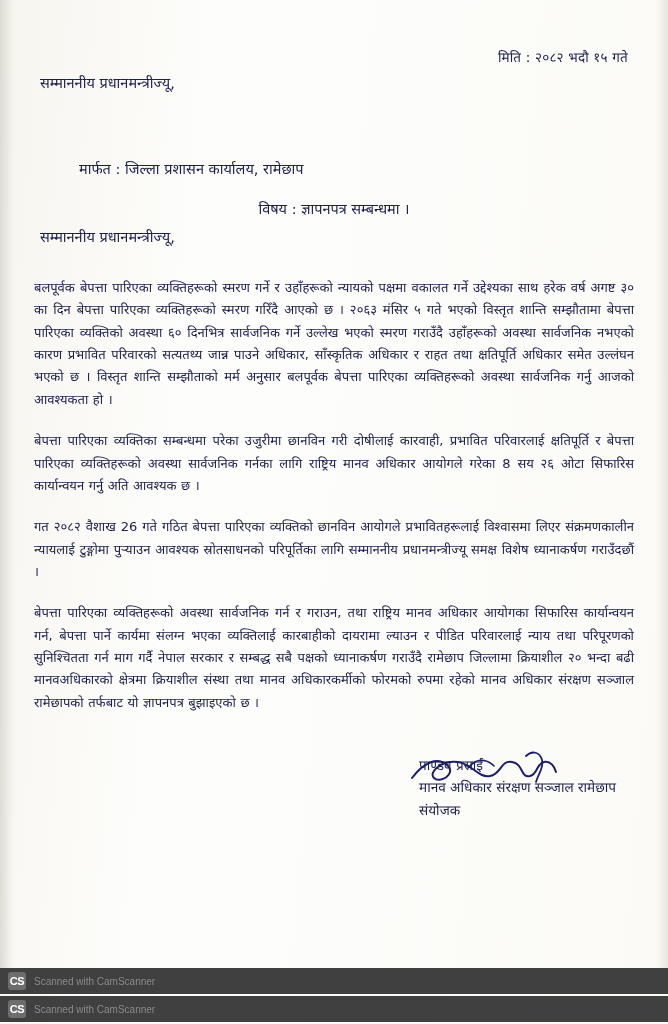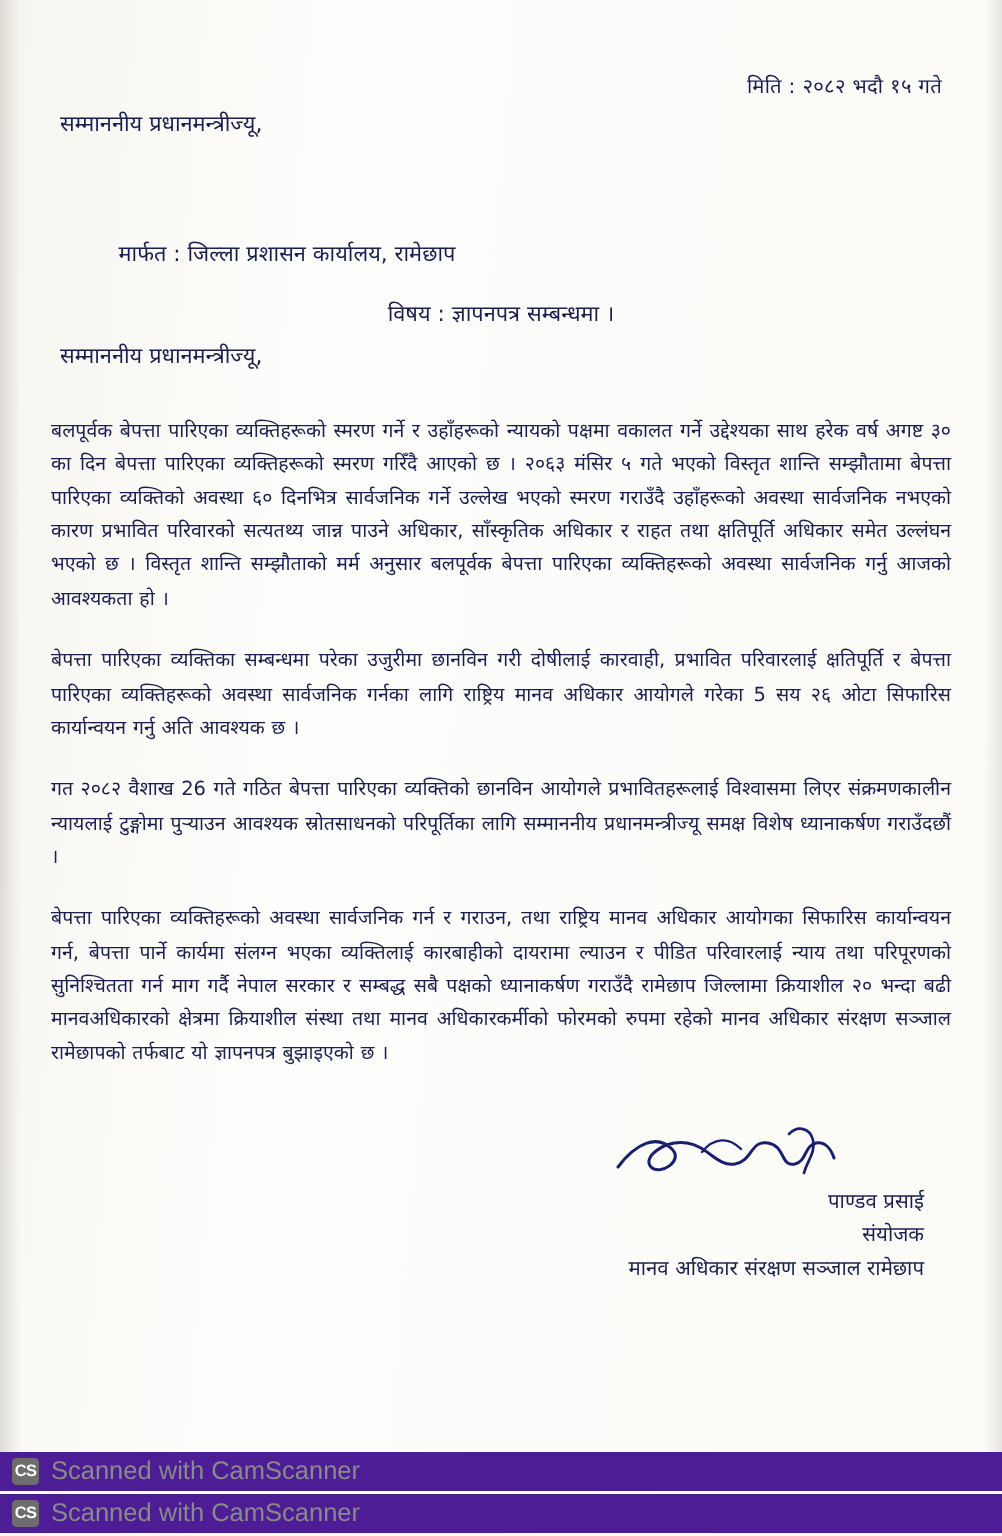--- a/index.html
+++ b/index.html
@@ -83,22 +83,22 @@
     font-size: 13px;
     line-height: 1.72;
     text-align: justify;
     text-justify: inter-word;
     margin-bottom: 19px;
     word-spacing: 0.4px;
   }
   .sig-block {
     position: absolute;
     right: 52px;
-    top: 790px;
-    text-align: right;
+    top: 754px;
+    text-align: left;
     font-size: 13.6px;
     line-height: 1.65;
   }
   .sig-mark {
     position: absolute;
     right: 110px;
     top: 748px;
     width: 150px;
     height: 46px;
   }
@@ -108,41 +108,41 @@
   .cs-bar {
     position: absolute;
     left: 0;
     width: 668px;
     height: 26px;
     display: flex;
     align-items: center;
     gap: 8px;
     padding-left: 8px;
     box-sizing: border-box;
-    background: #4c1d95;
+    background: #404040;
   }
   .cs-bar.one { top: 968px; }
   .cs-bar.two { top: 996px; }
   .cs-logo {
     width: 18px;
     height: 18px;
     background: #6d6d6d;
     color: #ffffff;
     border-radius: 3px;
     font-family: "Liberation Sans", sans-serif;
     font-size: 11px;
     font-weight: bold;
     display: flex;
     align-items: center;
     justify-content: center;
     letter-spacing: -0.5px;
   }
   .cs-text {
     font-family: "Liberation Sans", sans-serif;
-    font-size: 17px;
+    font-size: 10px;
     color: #8a8a8a;
   }
   .edge-shadow {
     position: absolute;
     left: 0;
     top: 0;
     width: 14px;
     height: 968px;
     background: linear-gradient(90deg, rgba(200,197,188,0.55), rgba(255,255,255,0));
     pointer-events: none;
@@ -174,37 +174,37 @@
     </div>
 
     <div class="through">मार्फत : जिल्ला प्रशासन कार्यालय, रामेछाप</div>
 
     <div class="subject">विषय : ज्ञापनपत्र सम्बन्धमा ।</div>
 
     <div class="salutation">सम्माननीय प्रधानमन्त्रीज्यू,</div>
 
     <div class="body">
       <p class="para">बलपूर्वक बेपत्ता पारिएका व्यक्तिहरूको स्मरण गर्ने र उहाँहरूको न्यायको पक्षमा वकालत गर्ने उद्देश्यका साथ हरेक वर्ष अगष्ट ३० का दिन बेपत्ता पारिएका व्यक्तिहरूको स्मरण गरिँदै आएको छ । २०६३ मंसिर ५ गते भएको विस्तृत शान्ति सम्झौतामा बेपत्ता पारिएका व्यक्तिको अवस्था ६० दिनभित्र सार्वजनिक गर्ने उल्लेख भएको स्मरण गराउँदै उहाँहरूको अवस्था सार्वजनिक नभएको कारण प्रभावित परिवारको सत्यतथ्य जान्न पाउने अधिकार, साँस्कृतिक अधिकार र राहत तथा क्षतिपूर्ति अधिकार समेत उल्लंघन भएको छ । विस्तृत शान्ति सम्झौताको मर्म अनुसार बलपूर्वक बेपत्ता पारिएका व्यक्तिहरूको अवस्था सार्वजनिक गर्नु आजको आवश्यकता हो ।</p>
-      <p class="para">बेपत्ता पारिएका व्यक्तिका सम्बन्धमा परेका उजुरीमा छानविन गरी दोषीलाई कारवाही, प्रभावित परिवारलाई क्षतिपूर्ति र बेपत्ता पारिएका व्यक्तिहरूको अवस्था सार्वजनिक गर्नका लागि राष्ट्रिय मानव अधिकार आयोगले गरेका 5 सय २६ ओटा सिफारिस कार्यान्वयन गर्नु अति आवश्यक छ ।</p>
+      <p class="para">बेपत्ता पारिएका व्यक्तिका सम्बन्धमा परेका उजुरीमा छानविन गरी दोषीलाई कारवाही, प्रभावित परिवारलाई क्षतिपूर्ति र बेपत्ता पारिएका व्यक्तिहरूको अवस्था सार्वजनिक गर्नका लागि राष्ट्रिय मानव अधिकार आयोगले गरेका 8 सय २६ ओटा सिफारिस कार्यान्वयन गर्नु अति आवश्यक छ ।</p>
       <p class="para">गत २०८२ वैशाख 26 गते गठित बेपत्ता पारिएका व्यक्तिको छानविन आयोगले प्रभावितहरूलाई विश्वासमा लिएर संक्रमणकालीन न्यायलाई टुङ्गोमा पुर्‍याउन आवश्यक स्रोतसाधनको परिपूर्तिका लागि सम्माननीय प्रधानमन्त्रीज्यू समक्ष विशेष ध्यानाकर्षण गराउँदछौं ।</p>
       <p class="para">बेपत्ता पारिएका व्यक्तिहरूको अवस्था सार्वजनिक गर्न र गराउन, तथा राष्ट्रिय मानव अधिकार आयोगका सिफारिस कार्यान्वयन गर्न, बेपत्ता पार्ने कार्यमा संलग्न भएका व्यक्तिलाई कारबाहीको दायरामा ल्याउन र पीडित परिवारलाई न्याय तथा परिपूरणको सुनिश्चितता गर्न माग गर्दै नेपाल सरकार र सम्बद्ध सबै पक्षको ध्यानाकर्षण गराउँदै रामेछाप जिल्लामा क्रियाशील २० भन्दा बढी मानवअधिकारको क्षेत्रमा क्रियाशील संस्था तथा मानव अधिकारकर्मीको फोरमको रुपमा रहेको मानव अधिकार संरक्षण सञ्जाल रामेछापको तर्फबाट यो ज्ञापनपत्र बुझाइएको छ ।</p>
     </div>
 
     <div class="sig-mark">
       <svg width="150" height="46" viewBox="0 0 150 46" fill="none" xmlns="http://www.w3.org/2000/svg">
         <path d="M4 30 C16 14, 30 8, 40 18 C48 26, 32 36, 26 30 C20 24, 34 12, 50 14 C64 16, 70 30, 82 28 C94 26, 92 12, 104 14 C116 16, 112 30, 122 28 C130 26, 128 16, 136 14 C142 13, 146 18, 148 24" stroke="#1a1f6d" stroke-width="2" stroke-linecap="round" fill="none"></path>
         <path d="M118 8 C124 2, 132 4, 134 12 C136 20, 130 26, 128 34" stroke="#1a1f6d" stroke-width="1.8" stroke-linecap="round" fill="none"></path>
         <path d="M60 20 C68 10, 78 10, 86 18" stroke="#1a1f6d" stroke-width="1.6" stroke-linecap="round" fill="none"></path>
       </svg>
     </div>
 
     <div class="sig-block">
       <div class="sig-name">पाण्डव प्रसाई</div>
+      <div class="sig-name">मानव अधिकार संरक्षण सञ्जाल रामेछाप</div>
       <div class="sig-name">संयोजक</div>
-      <div class="sig-name">मानव अधिकार संरक्षण सञ्जाल रामेछाप</div>
     </div>
   </div>
 
   <div class="cs-bar one">
     <div class="cs-logo">CS</div>
     <div class="cs-text">Scanned with CamScanner</div>
   </div>
 
   <div class="cs-bar two">
     <div class="cs-logo">CS</div>

